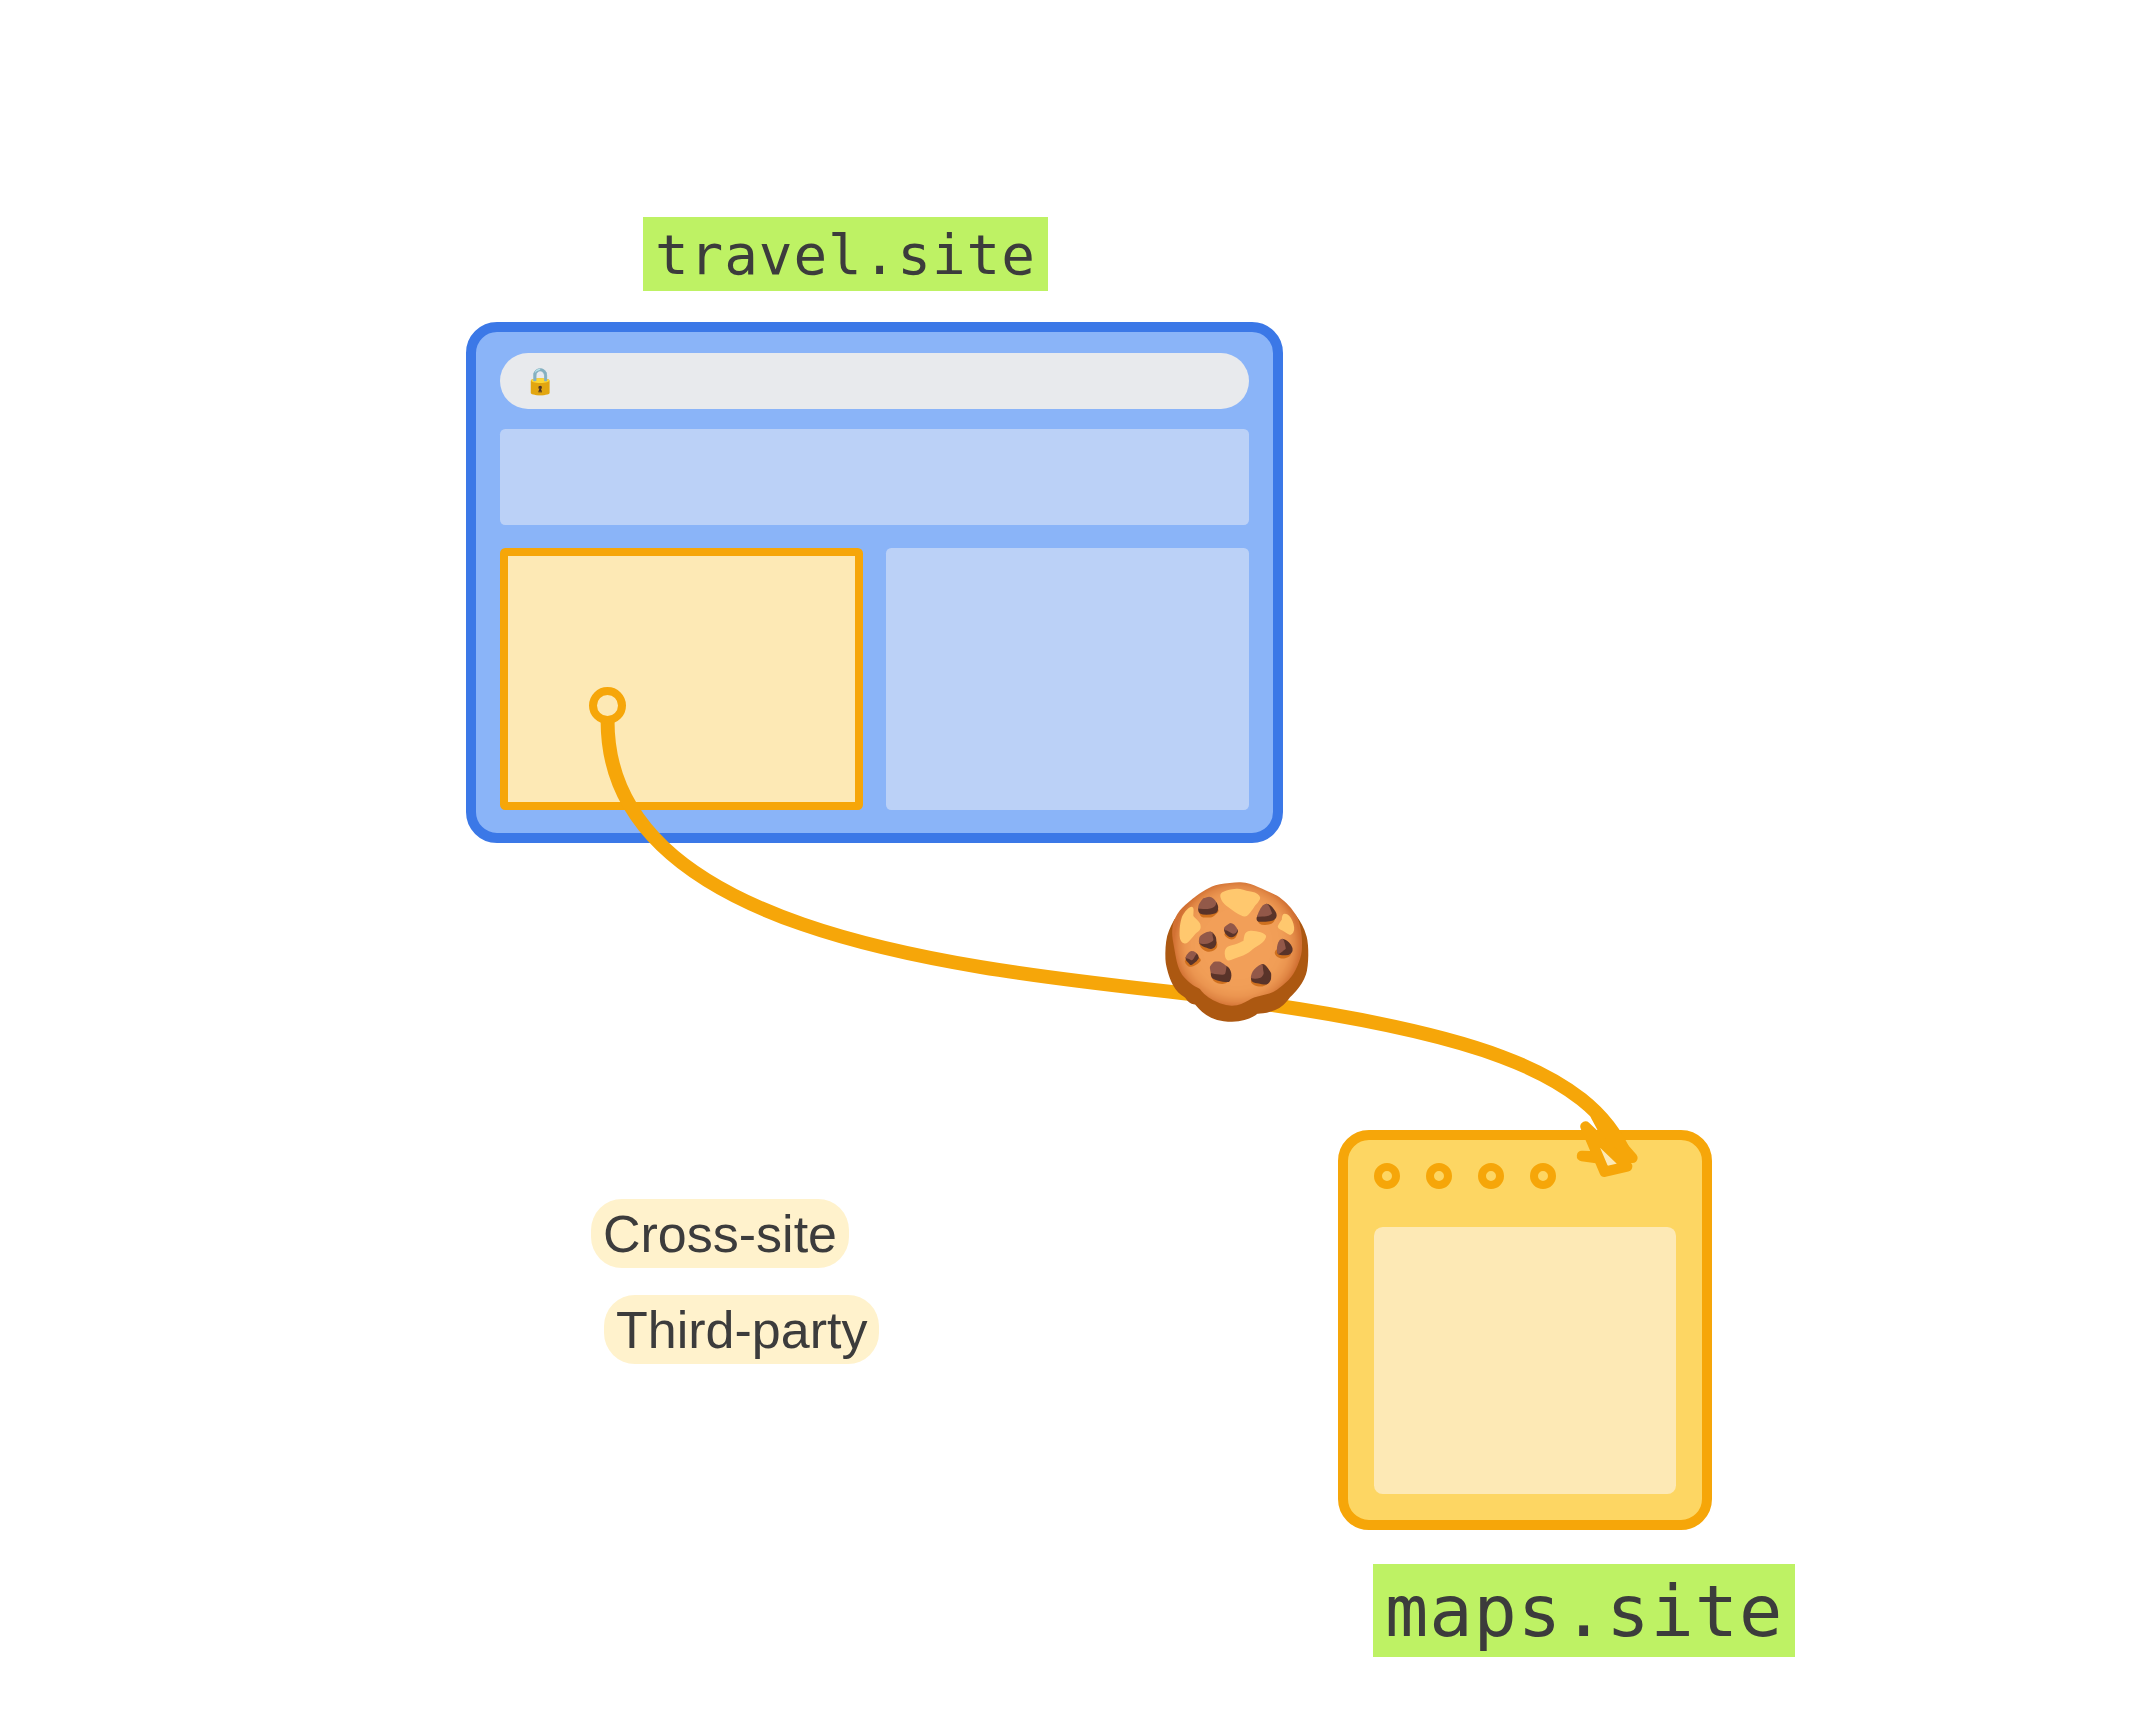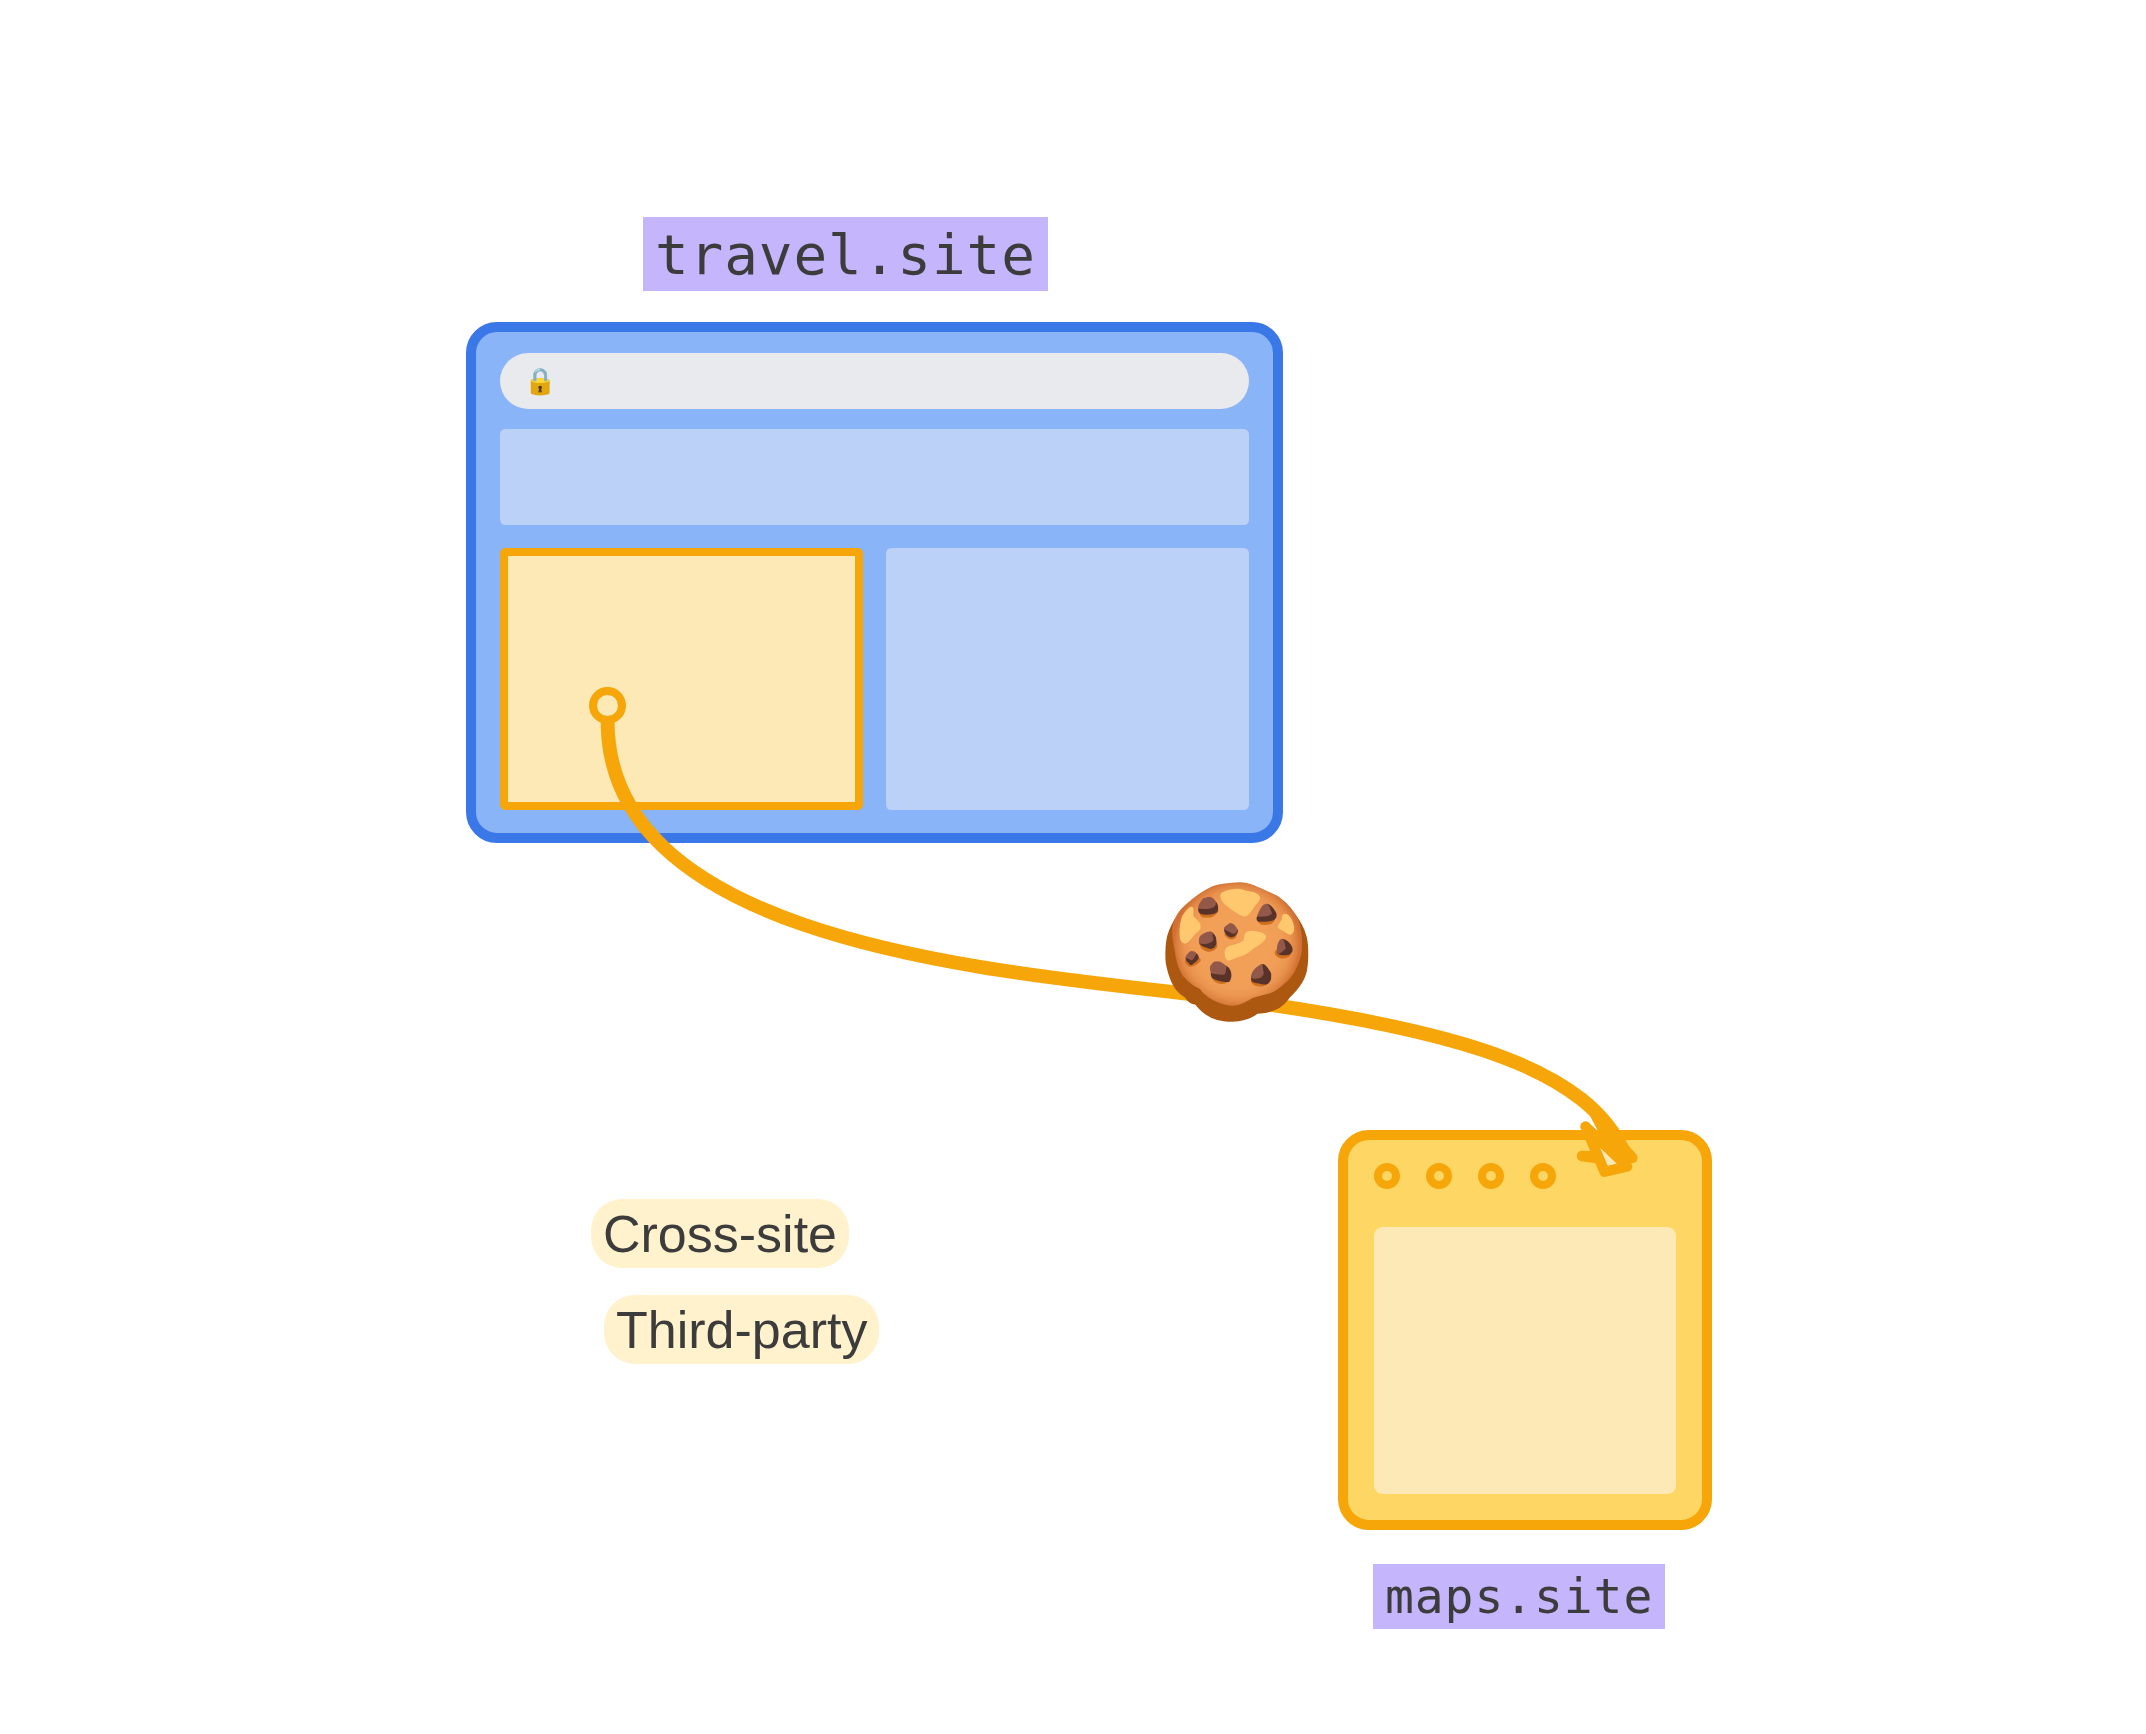--- a/index.html
+++ b/index.html
@@ -7,37 +7,37 @@
   body {
     width: 2147px;
     height: 1735px;
     background: #ffffff;
     position: relative;
     font-family: -apple-system, BlinkMacSystemFont, "Segoe UI", sans-serif;
   }
   .mono { font-family: "Menlo", "Consolas", ui-monospace, monospace; }
   .label {
     position: absolute;
-    background: #c4b5fd;
+    background: #bef264;
     padding: 3.5px 12px;
     color: #3c3c3c;
     line-height: 1.2;
   }
   .label-domain-top {
     font-size: 56px;
     letter-spacing: 0.9px;
   }
   .label-text {
     font-size: 52px;
     background: #fff2cc;
     color: #3c3c3c;
     border-radius: 31px;
   }
   .label-domain-bottom {
-    font-size: 48px;
+    font-size: 72px;
     letter-spacing: 0.9px;
   }
 
   
   .browser {
     position: absolute;
     left: 466px;
     top: 322px;
     width: 817px;
     height: 521px;

